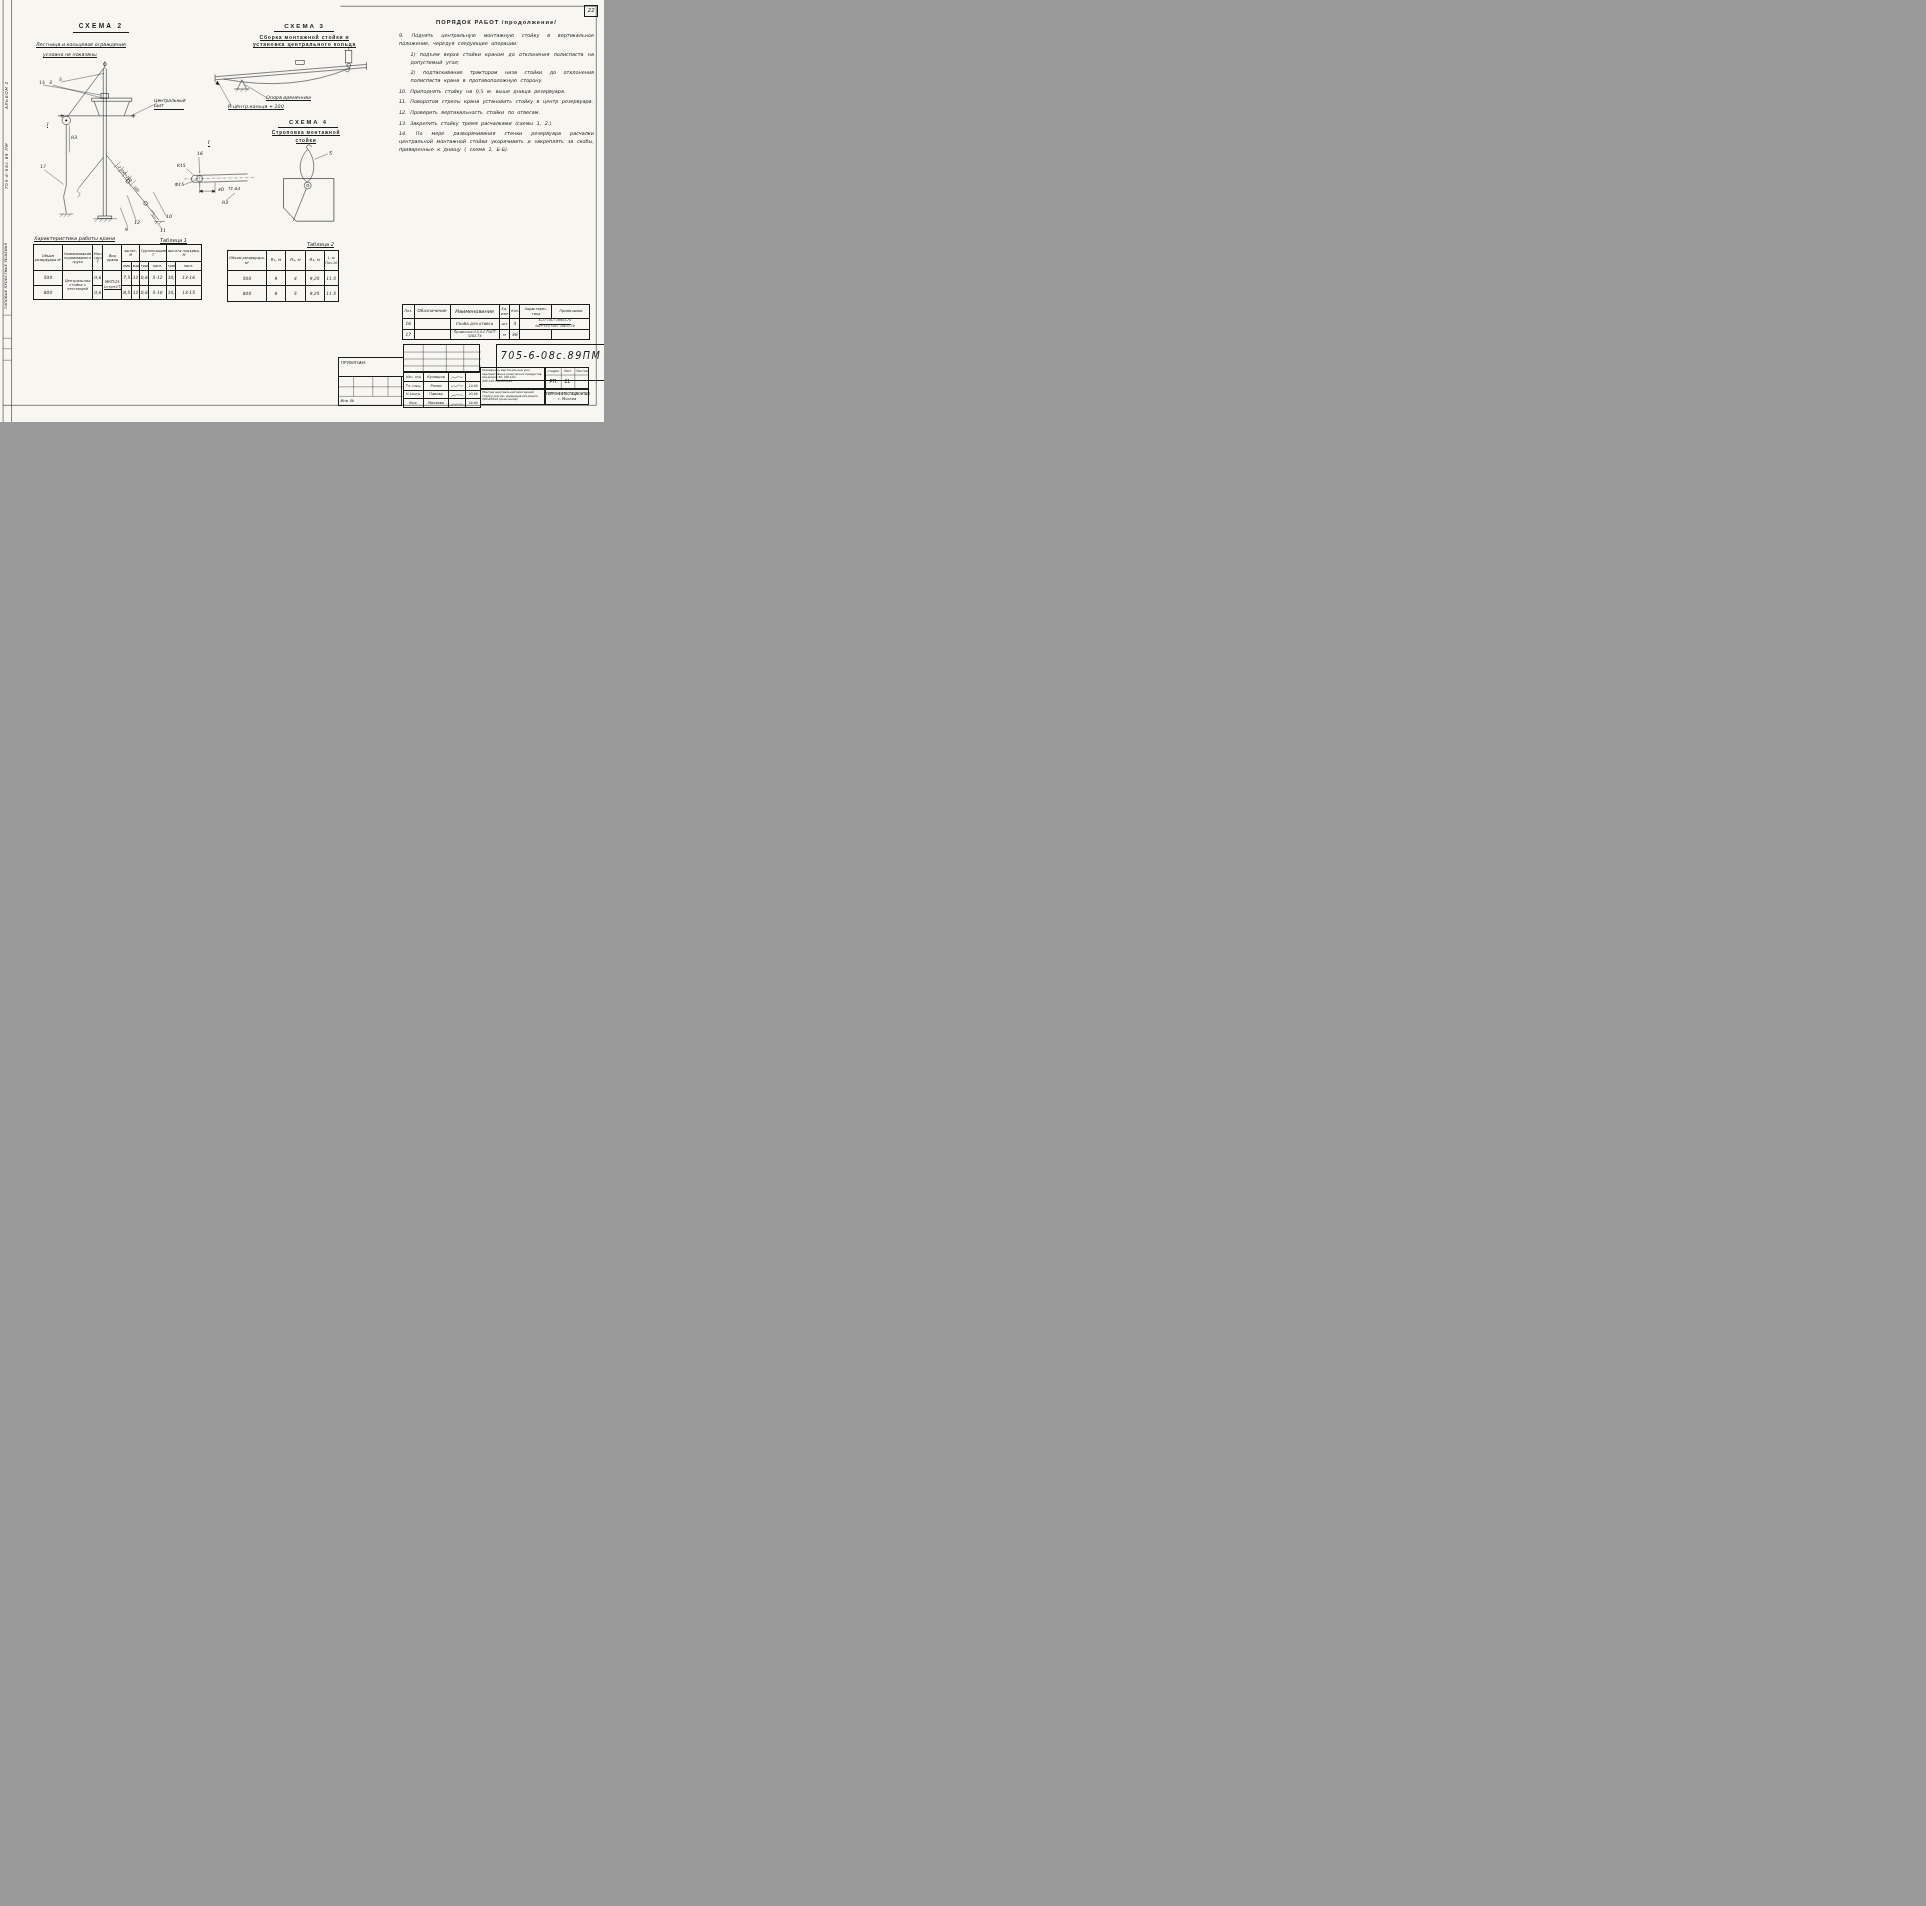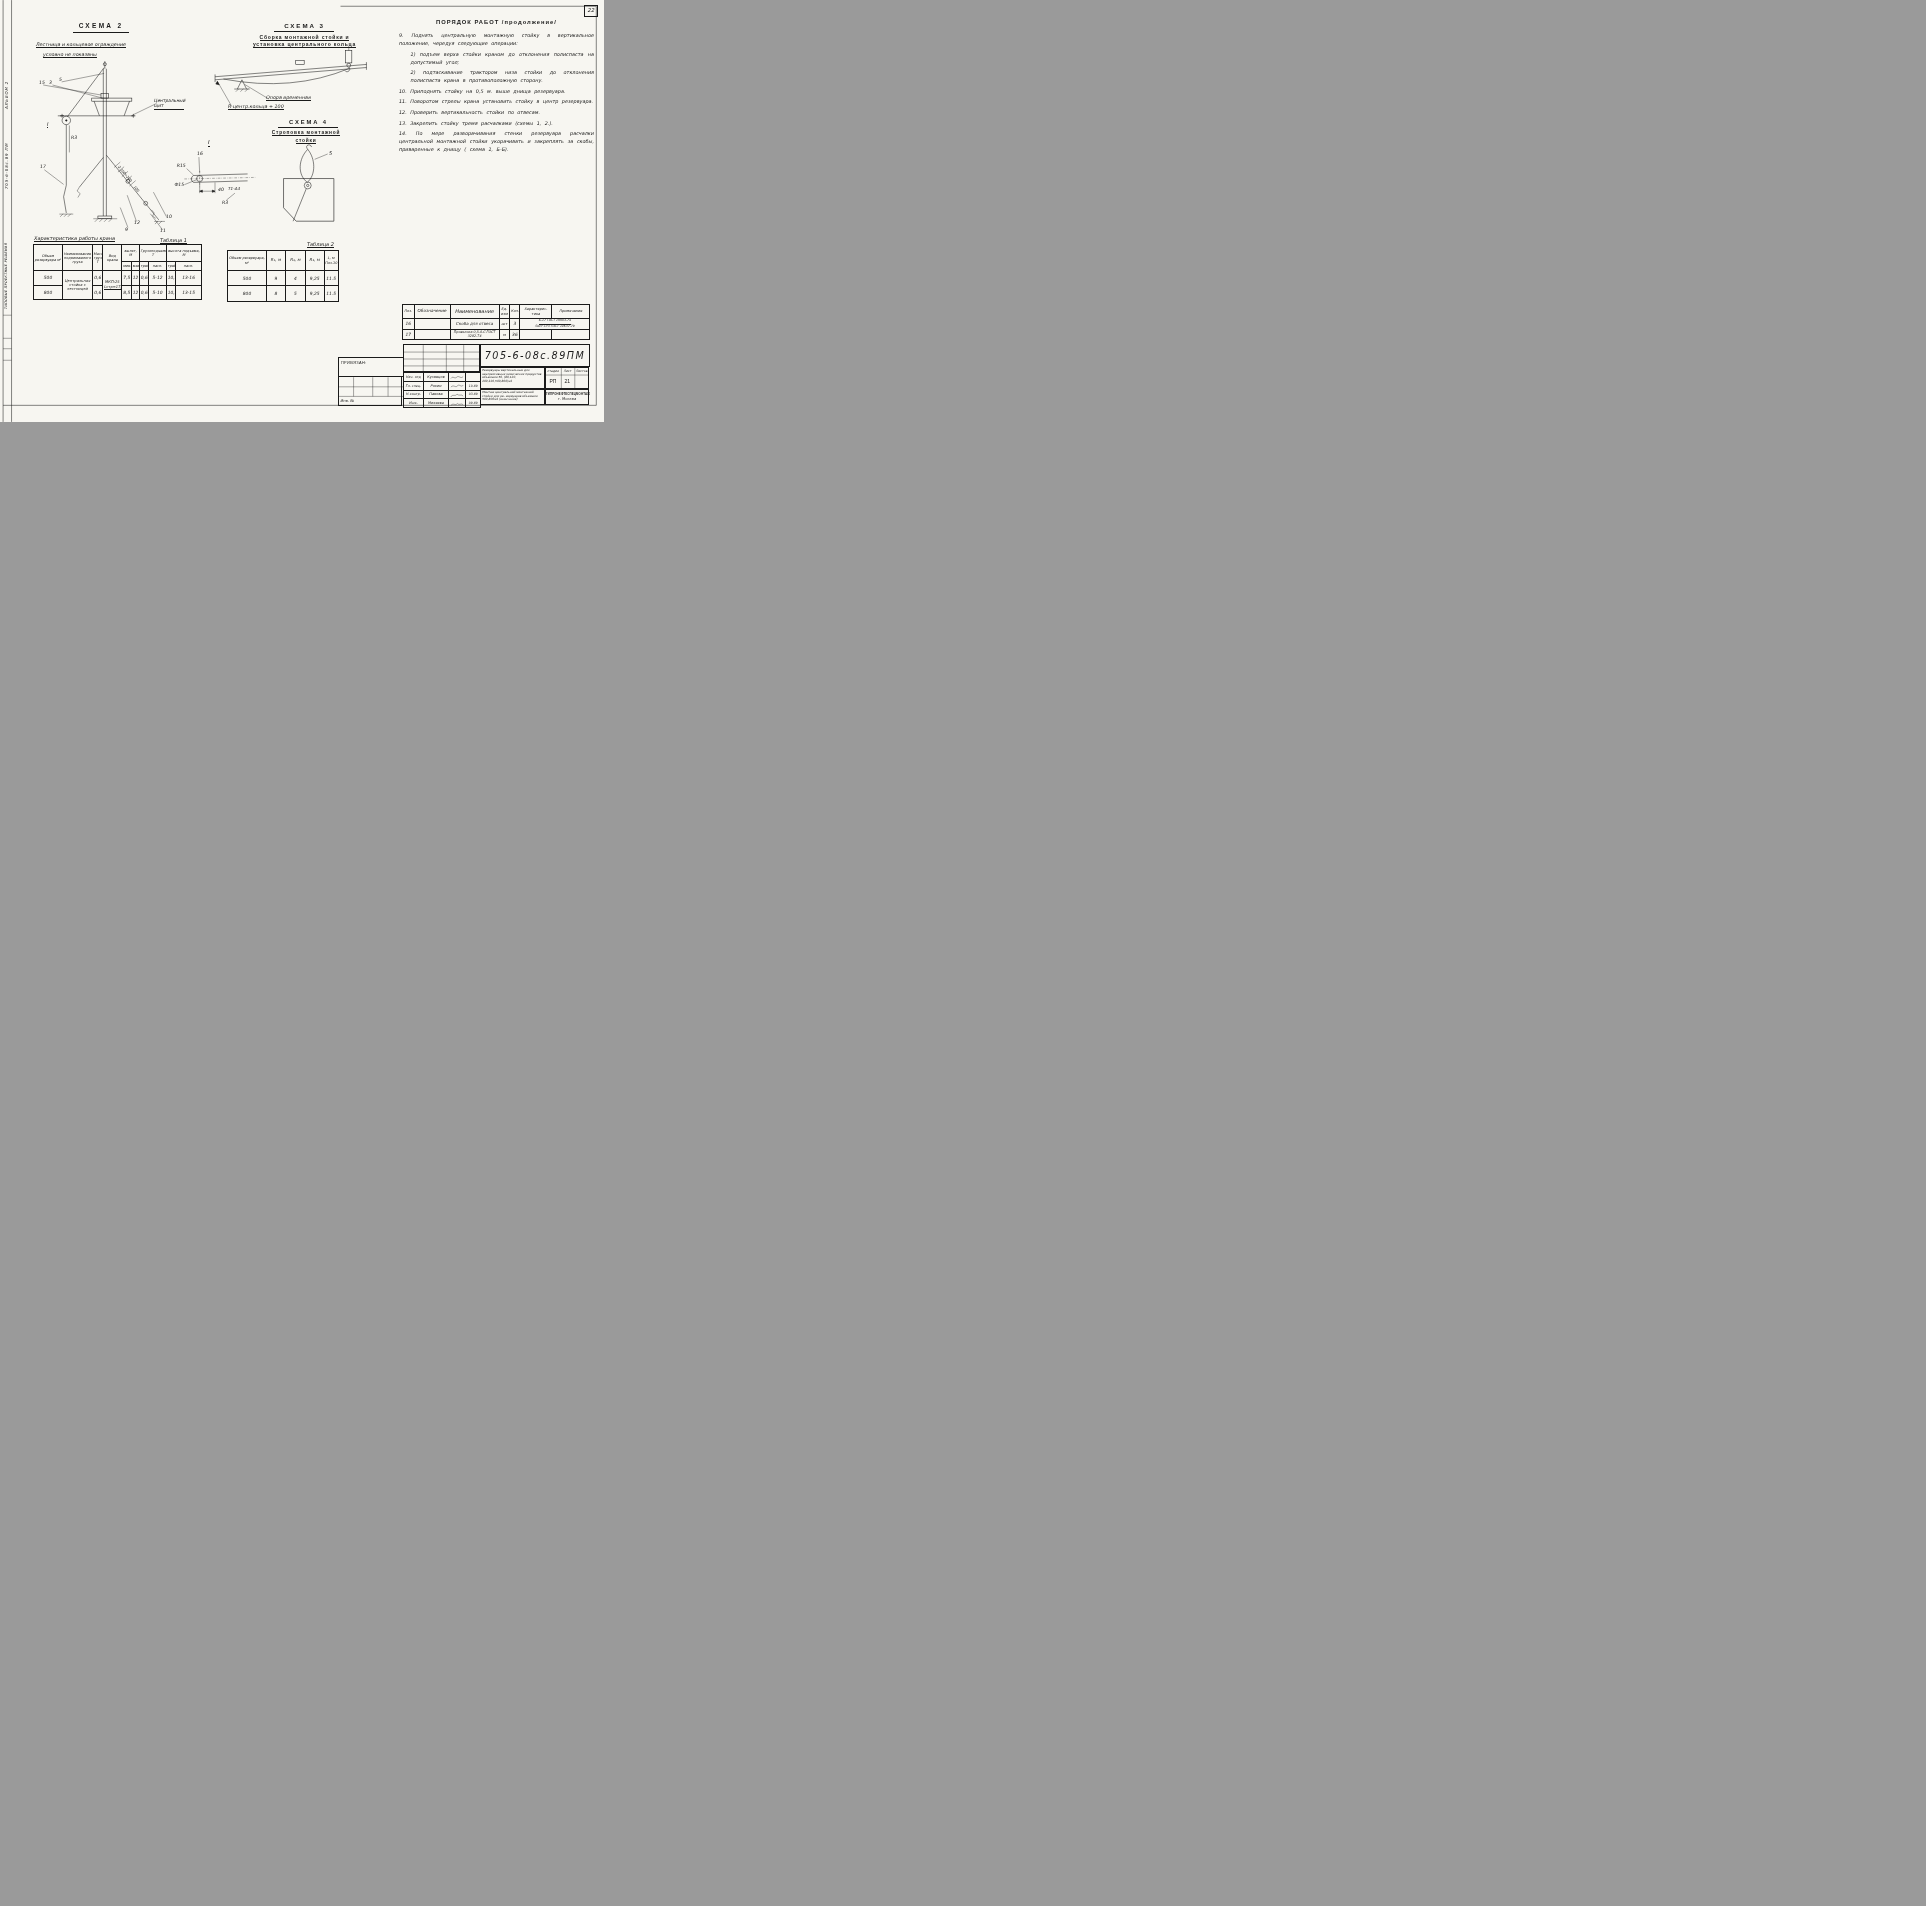--- a/index.html
+++ b/index.html
@@ -463,21 +463,21 @@
       <td style="font-size:3.3px;font-style:italic;">Инж.</td>
       <td style="font-size:3.5px;font-style:italic;">Михеева</td>
       <td><svg class="sig-svg" width="14" height="4.6" style="position:static" viewBox="0 0 36 12">
               <path class="thin" d="M2,9 C9,1 13,11 19,4 C24,10 29,2 34,7"></path>
             </svg></td>
       <td style="font-size:3.1px;font-style:italic;">09.89</td>
     </tr>
   </tbody>
     </table>
 
-  <div class="abs ctr hand" style="left:480px;top:344px;width:110px;height:23px;border:0.6px solid #1b1b1b;
+  <div class="abs ctr hand" style="left:496px;top:344px;width:110px;height:37px;border:0.6px solid #1b1b1b;
        box-sizing:border-box;font-size:9.6px;letter-spacing:1.5px;line-height:21.6px;">705-6-08с.89ПМ</div>
 
   <div class="abs" style="left:480px;top:367px;width:65px;height:22px;border:0.6px solid #1b1b1b;box-sizing:border-box;
        font-size:2.9px;font-style:italic;line-height:1.3;padding:0.8px 1.2px;">Резервуары вертикальные для неагрессивных химических продуктов объемами 50, (80,120, 200,320,500,800)м3</div>
   <div class="abs" style="left:545px;top:367px;width:44px;height:22px;border:0.6px solid #1b1b1b;box-sizing:border-box;">
     <svg width="43" height="21" viewBox="0 0 112 54">
       <line class="thin" x1="0" y1="18" x2="112" y2="18"></line>
       <line class="thin" x1="40" y1="0" x2="40" y2="54"></line>
       <line class="thin" x1="75" y1="0" x2="75" y2="54"></line>
     </svg>

